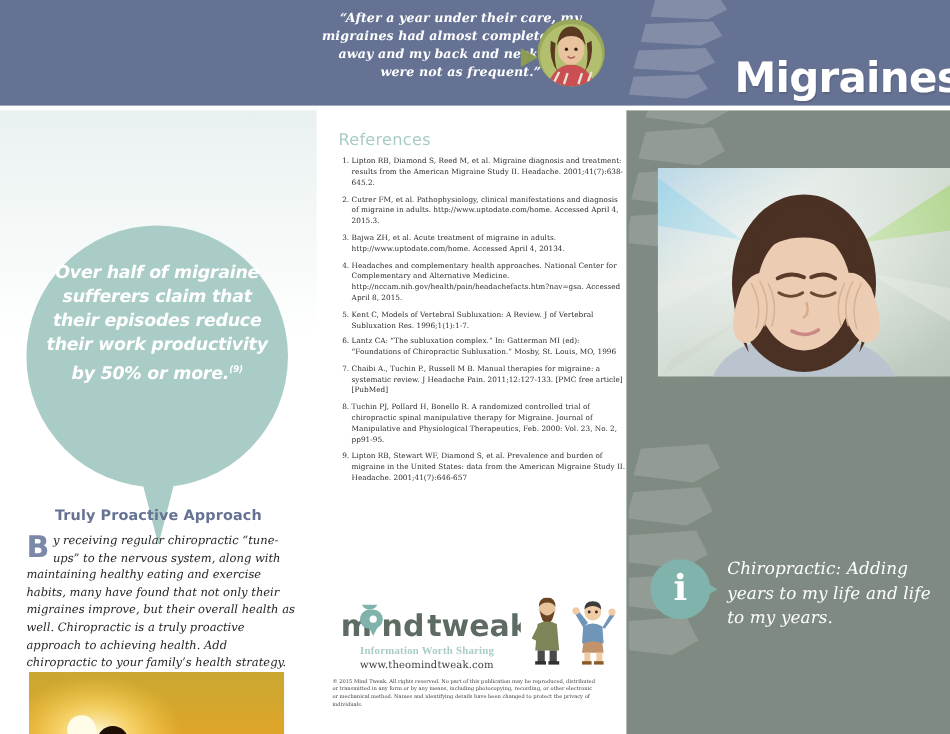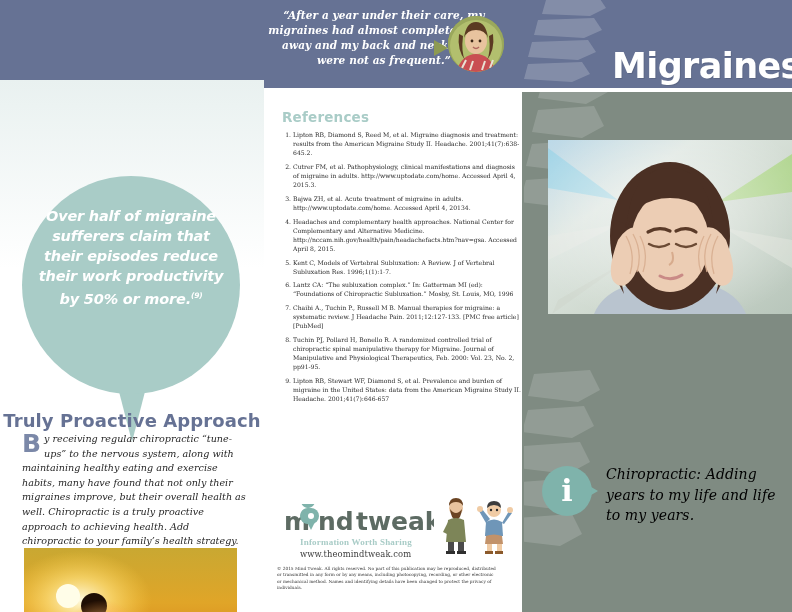--- a/index.html
+++ b/index.html
@@ -24,54 +24,54 @@
 
   
   .spine-top{position:absolute;left:520px;top:-6px;width:120px;height:100px;opacity:.35;}
 
   .brochure-title{position:absolute;left:612px;top:46px;
                   font-family:"DejaVu Sans",sans-serif;font-weight:bold;
                   font-size:35px;color:#ffffff;letter-spacing:-.6px;
                   text-shadow:1px 1px 0 rgba(0,0,0,.10);}
 
   
-  .left-panel{position:absolute;left:0;top:80px;width:264px;height:450px;
+  .left-panel{position:absolute;left:0;top:92px;width:264px;height:450px;
               background:linear-gradient(180deg,#e9f1f0 0%,#ffffff 42%,#ffffff 100%);}
 
   .speech-circle{position:absolute;left:22px;top:96px;width:218px;height:218px;
                  border-radius:50%;background:#a9ccc7;}
   .speech-point{position:absolute;left:116px;top:300px;width:0;height:0;
                 border-left:16px solid transparent;border-right:16px solid transparent;
                 border-top:62px solid #a9ccc7;}
   .speech-text{position:absolute;left:34px;top:126px;width:194px;
                font-family:"DejaVu Sans",sans-serif;font-style:italic;font-weight:bold;
                font-size:14.5px;line-height:20px;color:#ffffff;text-align:center;
                letter-spacing:-.2px;}
   .speech-text sup{font-size:7.5px;vertical-align:super;}
 
   .section-head{position:absolute;left:0;top:330px;width:264px;text-align:center;
-                font-family:"DejaVu Sans",sans-serif;font-weight:bold;font-size:18px;
+                font-family:"DejaVu Sans",sans-serif;font-weight:bold;font-size:12px;
                 color:#667294;letter-spacing:.1px;}
 
   .body-copy{position:absolute;left:22px;top:352px;width:224px;
              font-family:"DejaVu Serif",serif;font-style:italic;font-size:9.6px;
              line-height:14.6px;color:#262626;text-align:left;}
   .dropcap{float:left;font-family:"DejaVu Sans",sans-serif;font-style:normal;
            font-weight:bold;font-size:25px;line-height:22px;color:#7b88a8;
            margin:1px 3px 0 0;}
 
   .bench-photo{position:absolute;left:24px;top:468px;width:213px;height:144px;
                overflow:hidden;}
   .bench-svg{display:block;width:213px;height:144px;}
 
   
   .mid-panel{position:absolute;left:264px;top:92px;width:258px;height:520px;
              background:#ffffff;}
   .ref-title{position:absolute;left:18px;top:17px;
-             font-family:"DejaVu Sans",sans-serif;font-weight:bold;font-size:13.5px;
+             font-family:"DejaVu Sans",sans-serif;font-weight:normal;font-size:13.5px;
              color:#a9ccc7;letter-spacing:.2px;}
   .ref-list{position:absolute;left:15px;top:38px;width:228px;margin:0;
             padding:0 0 0 14px;list-style:none;
             font-family:"DejaVu Serif",serif;font-size:6.1px;line-height:9.1px;
             color:#2b2b2b;}
   .ref-list li{position:relative;margin:0 0 4.6px 0;text-align:left;}
   .ref-list li .num{position:absolute;left:-13px;top:0;width:11px;text-align:right;}
 
   
   .logo-block{position:absolute;left:12px;top:412px;width:242px;height:106px;}
@@ -98,21 +98,21 @@
   .info-badge{position:absolute;left:20px;top:374px;width:50px;height:50px;
               border-radius:50%;background:#7fb3ab;}
   .info-tail{position:absolute;left:64px;top:392px;width:0;height:0;
              border-top:7px solid transparent;border-bottom:7px solid transparent;
              border-left:12px solid #7fb3ab;}
   .info-glyph{position:absolute;left:20px;top:374px;width:50px;height:50px;
               font-family:"DejaVu Serif",serif;font-weight:bold;font-size:30px;
               color:#ffffff;text-align:center;line-height:50px;}
   .tagline{position:absolute;left:84px;top:372px;width:182px;
            font-family:"DejaVu Serif",serif;font-style:italic;font-size:14px;
-           line-height:20.5px;color:#000000;letter-spacing:.1px;}
+           line-height:20.5px;color:#ffffff;letter-spacing:.1px;}
 </style>
 </head>
 <body>
 
 <div id="page">
 
   <div class="top-band">
 
     <svg class="spine-top" viewBox="0 0 120 100">
       <g fill="#ffffff" opacity=".55">

